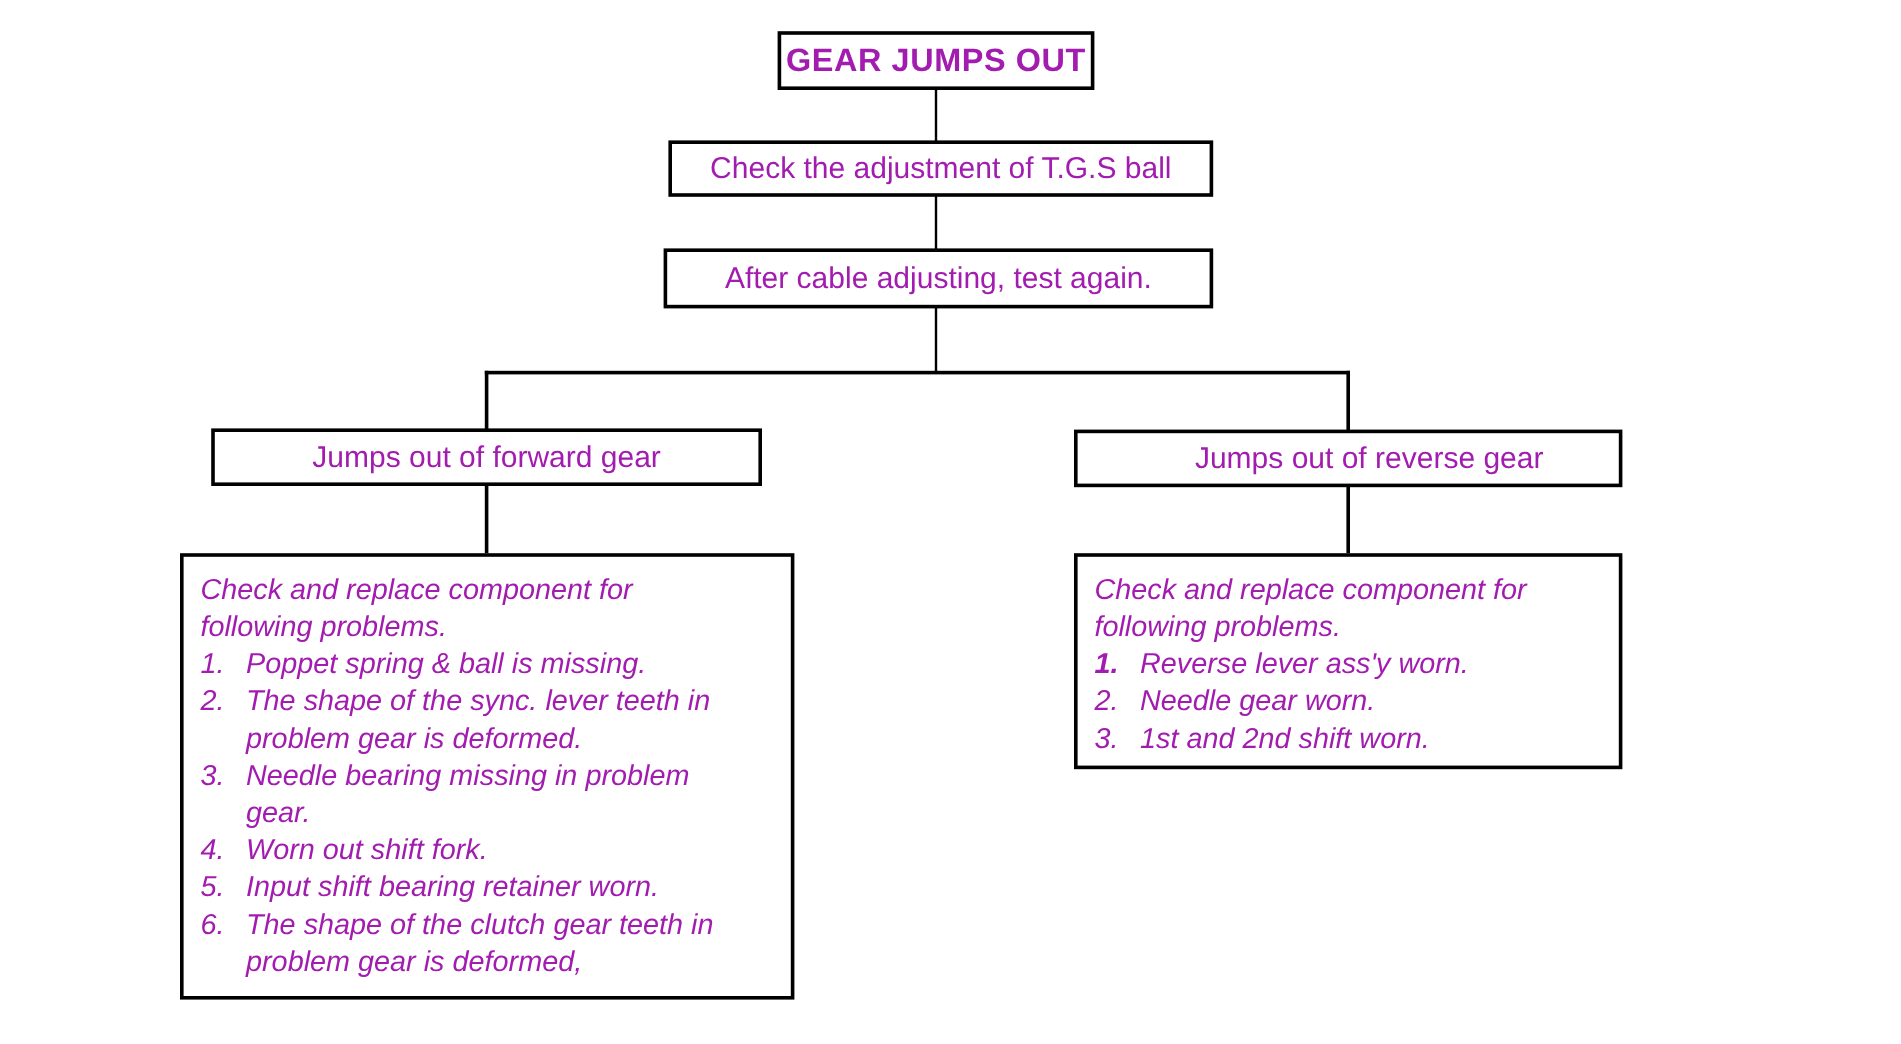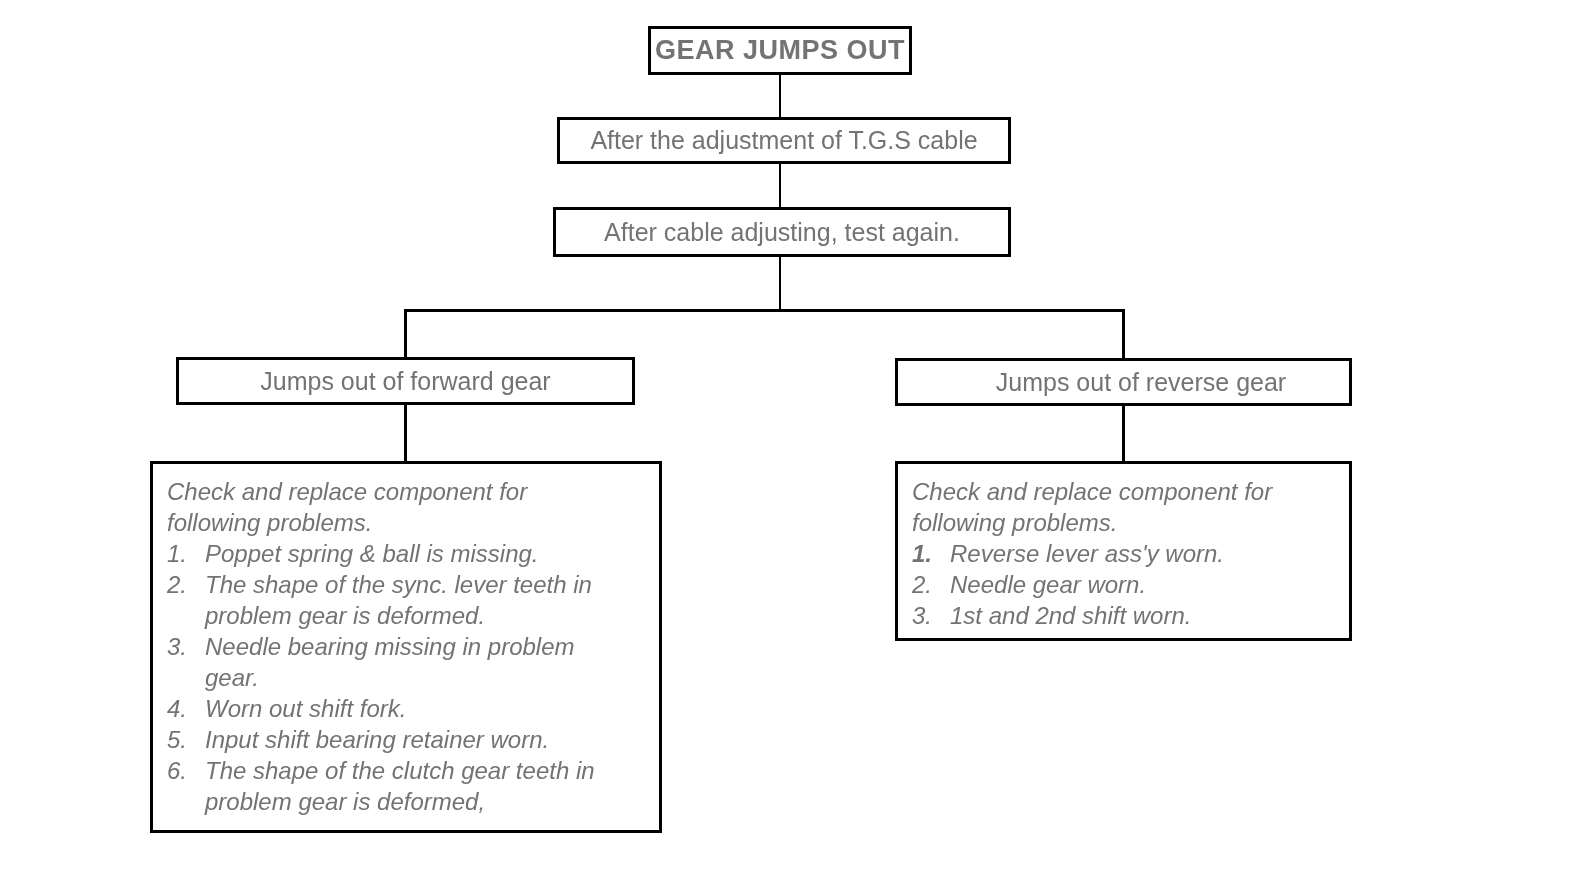--- a/index.html
+++ b/index.html
@@ -6,21 +6,21 @@
     margin: 0;
     padding: 0;
     background: #ffffff;
   }
   .canvas {
     position: relative;
     width: 1584px;
     height: 862px;
     background: #ffffff;
     font-family: "Liberation Sans", sans-serif;
-    color: #737373;
+    color: #a21caf;
     overflow: hidden;
   }
   .node {
     position: absolute;
     border: 3px solid #000000;
     background: #ffffff;
     display: flex;
     align-items: center;
     justify-content: center;
     text-align: center;
@@ -66,21 +66,21 @@
     white-space: pre-line;
   }
 </style>
 </head>
 <body>
 
 <div class="canvas">
 
   <div class="node title" style="left:648px; top:26px; width:264px; height:49px;">GEAR JUMPS OUT</div>
 
-  <div class="node" style="left:557px; top:117px; width:454px; height:47px;">After the adjustment of T.G.S cable</div>
+  <div class="node" style="left:557px; top:117px; width:454px; height:47px;">Check the adjustment of T.G.S ball</div>
 
   <div class="node" style="left:176px; top:357px; width:459px; height:48px;">Jumps out of forward gear</div>
 
   <div class="node" style="left:553px; top:207px; width:458px; height:50px;">After cable adjusting, test again.</div>
 
   <div class="node" style="left:895px; top:358px; width:457px; height:48px;padding-left:35px;">Jumps out of reverse gear</div>
 
   <div class="connector" style="left:779px; top:74px; width:2px; height:44px;"></div>
   <div class="connector" style="left:779px; top:163px; width:2px; height:45px;"></div>
   <div class="connector" style="left:779px; top:256px; width:2px; height:55px;"></div>

